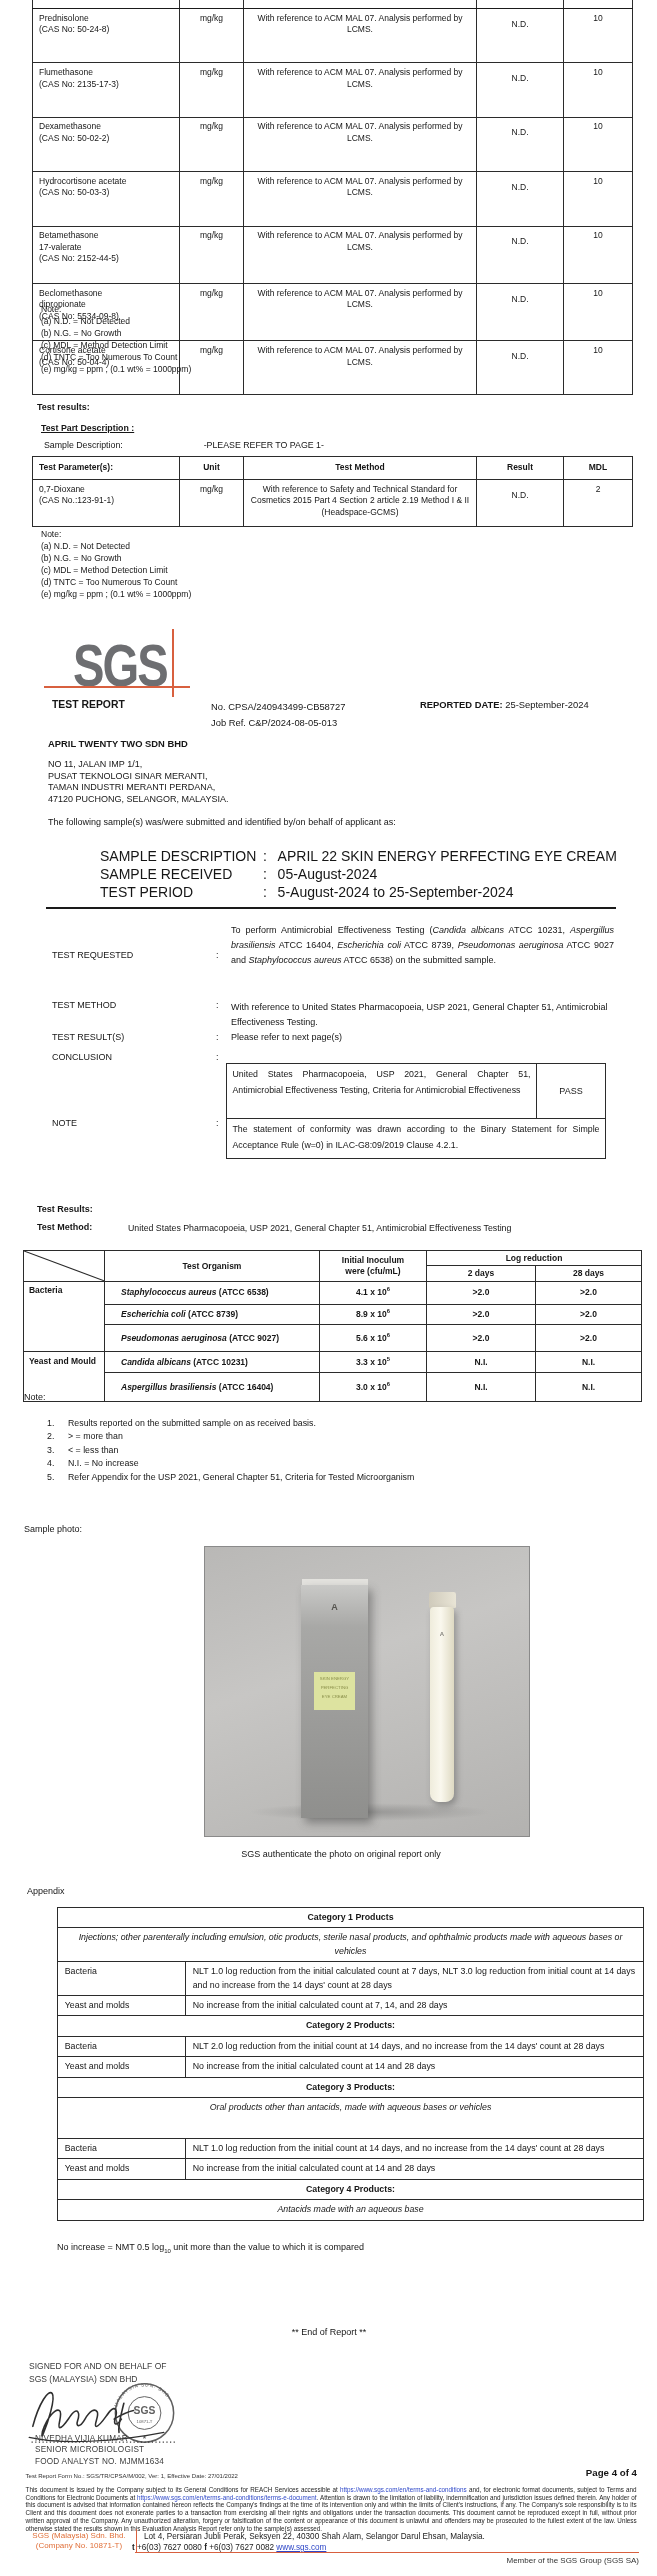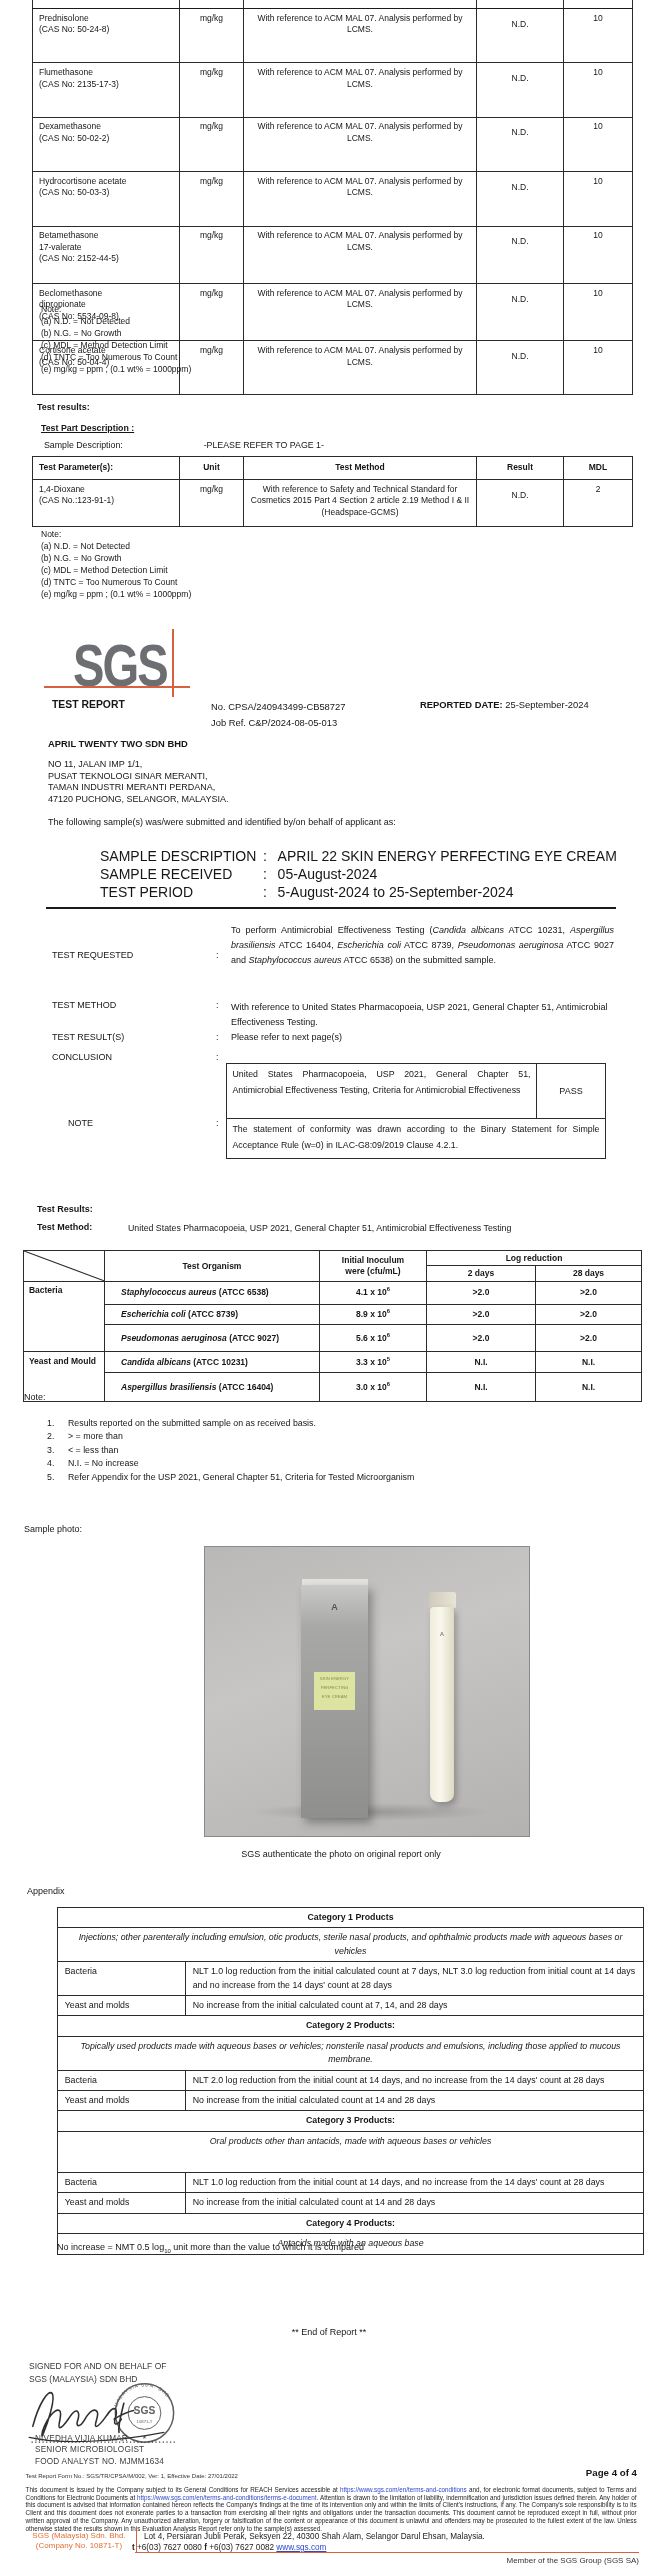--- a/index.html
+++ b/index.html
@@ -205,21 +205,21 @@
     <tbody>
         <tr class="phead">
       <th class="cl">Test Parameter(s):</th>
       <th>Unit</th>
       <th>Test Method</th>
       <th>Result</th>
       <th>MDL</th>
     </tr>
     <tr>
       <td class="cl" style="height:39px;">
-            <div>1,4-Dioxane</div>
+            <div>0,7-Dioxane</div>
             <div>(CAS No.:123-91-1)</div>
           </td>
       <td class="cc">mg/kg</td>
       <td class="cc">With reference to Safety and Technical Standard for Cosmetics 2015 Part 4 Section 2 article 2.19 Method I &amp; II (Headspace-GCMS)</td>
       <td class="res">N.D.</td>
       <td class="cc">2</td>
     </tr>
   </tbody>
     </table>
 
@@ -287,21 +287,21 @@
     <tbody>
         <tr>
       <td class="just" style="height:49px;">United States Pharmacopoeia, USP 2021, General Chapter 51, Antimicrobial Effectiveness Testing, Criteria for Antimicrobial Effectiveness</td>
       <td class="passcell">PASS</td>
     </tr>
     <tr>
       <td colspan="2" class="just" style="height:34px;">The statement of conformity was drawn according to the Binary Statement for Simple Acceptance Rule (w=0) in ILAC-G8:09/2019 Clause 4.2.1.</td>
     </tr>
   </tbody>
     </table>
-  <div class="abs lbl15" style="left:68px;top:1118px;">NOTE</div>
+  <div class="abs lbl15" style="left:52px;top:1118px;">NOTE</div>
   <div class="abs lbl15" style="left:216px;top:1118px;">:</div>
 
   <div class="abs bold lbl15" style="left:37px;top:1204px;">Test Results:</div>
   <div class="abs bold lbl15" style="left:37px;top:1222px;">Test Method:</div>
   <div class="abs" style="left:128px;top:1223px;font-size:8.8px;">United States Pharmacopoeia, USP 2021, General Chapter 51, Antimicrobial Effectiveness Testing</div>
 
   <table class="otable abs" style="left:23px;top:1250px;">
     <colgroup>
         <col style="width:81px">
         <col style="width:215px">
@@ -407,23 +407,20 @@
           <td>Bacteria</td>
           <td>NLT 1.0 log reduction from the initial calculated count at 7 days, NLT 3.0 log reduction from initial count at 14 days and no increase from the 14 days' count at 28 days</td>
         </tr>
     <tr>
           <td>Yeast and molds</td>
           <td>No increase from the initial calculated count at 7, 14, and 28 days</td>
         </tr>
     <tr class="cat-title">
           <td colspan="2">Category 2 Products:</td>
         </tr>
-    <tr class="cat-desc">
-          <td colspan="2">Topically used products made with aqueous bases or vehicles; nonsterile nasal products and emulsions, including those applied to mucous membrane.</td>
-        </tr>
     <tr>
           <td>Bacteria</td>
           <td>NLT 2.0 log reduction from the initial count at 14 days, and no increase from the 14 days' count at 28 days</td>
         </tr>
     <tr>
           <td>Yeast and molds</td>
           <td>No increase from the initial calculated count at 14 and 28 days</td>
         </tr>
     <tr class="cat-title">
           <td colspan="2">Category 3 Products:</td>

